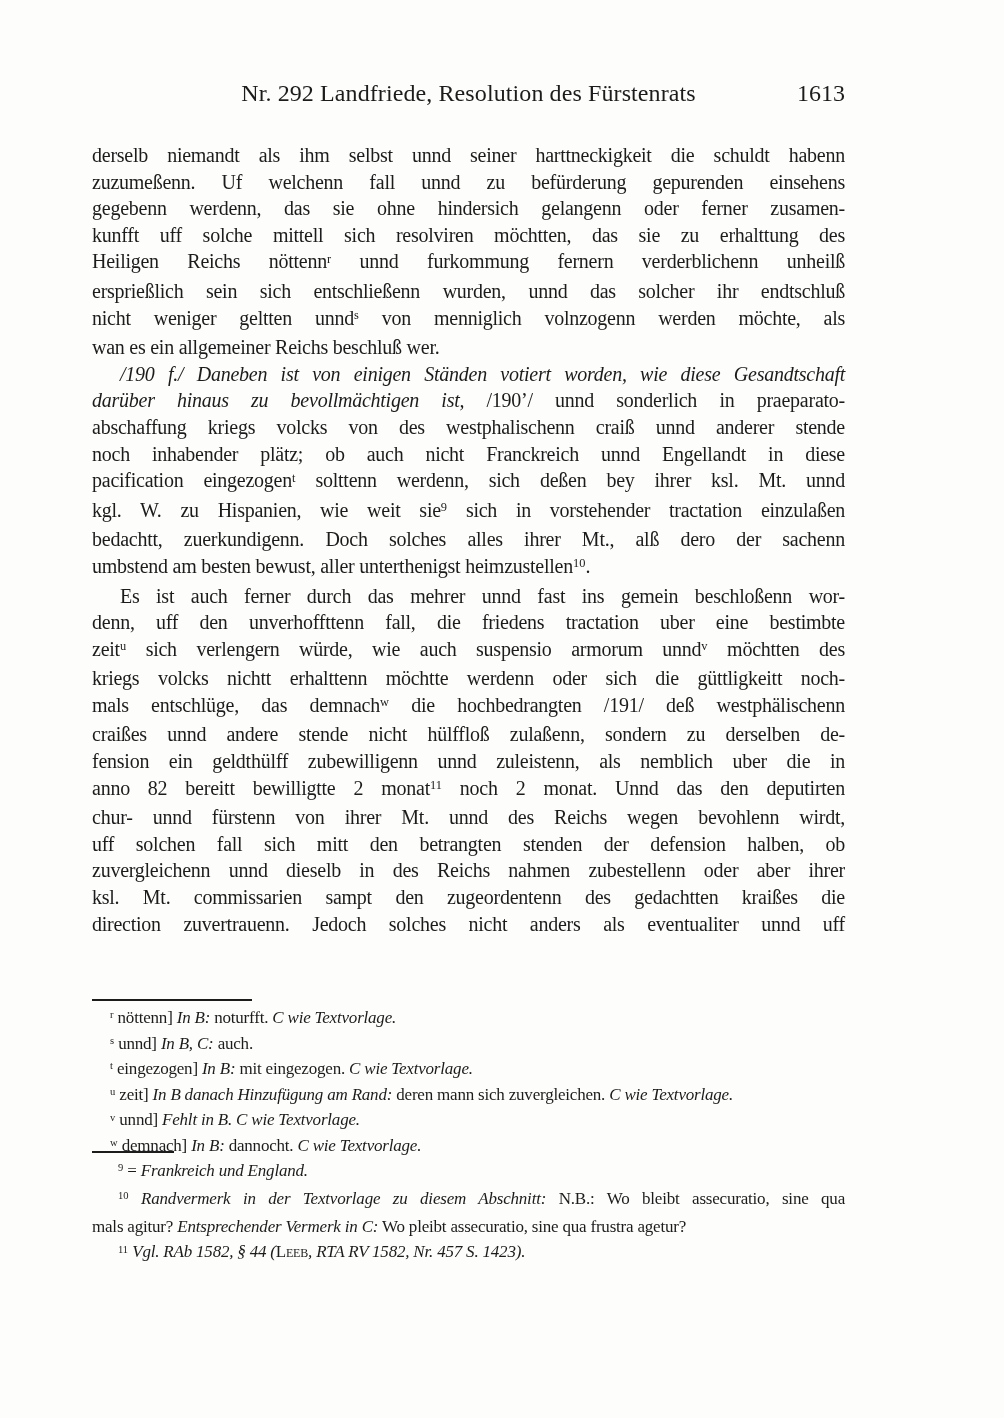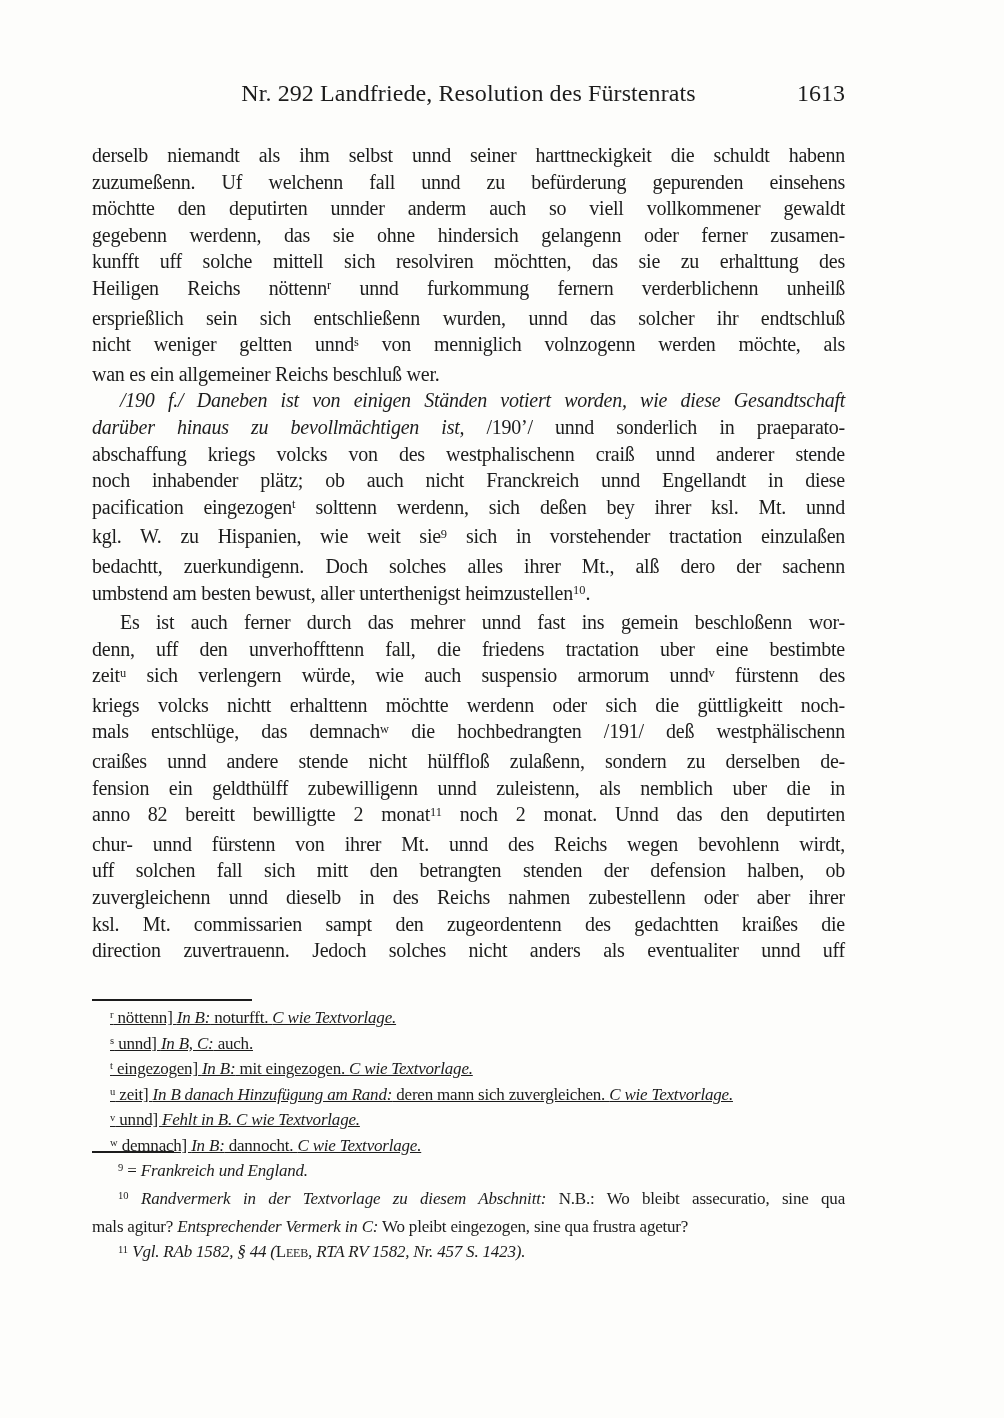--- a/index.html
+++ b/index.html
@@ -74,21 +74,21 @@
     background:var(--ink);
   }
   .rule-apparatus{ top:999px; width:160px; }
   .rule-notes{ top:1151px; width:82px; }
   .apparatus{
     top:1006px;
     font-size:17px;
     line-height:23.6px;
     letter-spacing:-0.2px;
   }
-  .apparatus .ln{ text-align:center; text-align-last:left;text-decoration:underline; }
+  .apparatus .ln{ text-align:center; text-align-last:left; }
   .apparatus .ln.ind{ text-indent:18px; }
   
   .notes{
     top:1158px;
     font-size:17px;
     line-height:25.8px;
     letter-spacing:-0.2px;
   }
   .notes .ln.ind{ text-indent:26px; }
 </style>
@@ -99,42 +99,41 @@
 
   <div class="textblock runhead">
     <div class="title">Nr. 292 Landfriede, Resolution des Fürstenrats</div>
     <span class="pagenum">1613</span>
   </div>
 
   <div class="textblock maintext" id="main-text">
       <div>
         <div class="ln"><span>derselb niemandt als ihm selbst unnd seiner harttneckigkeit die schuldt habenn</span></div>
         <div class="ln"><span>zuzumeßenn. Uf welchenn fall unnd zu befürderung gepurenden einsehens</span></div>
-        <div class="ln"><span>möchtte den deputirten unnder anderm auch so viell vollkommener gewaldt</span></div>
         <div class="ln"><span>gegebenn werdenn, das sie ohne hindersich gelangenn oder ferner zusamen-</span></div>
         <div class="ln"><span>kunfft uff solche mittell sich resolviren möchtten, das sie zu erhalttung des</span></div>
         <div class="ln"><span>Heiligen Reichs nöttenn</span><span class="sup">r</span><span> unnd furkommung fernern verderblichenn unheilß</span></div>
         <div class="ln"><span>ersprießlich sein sich entschließenn wurden, unnd das solcher ihr endtschluß</span></div>
         <div class="ln"><span>nicht weniger geltten unnd</span><span class="sup">s</span><span> von menniglich volnzogenn werden möchte, als</span></div>
         <div class="ln nj"><span>wan es ein allgemeiner Reichs beschluß wer.</span></div>
       </div>
       <div>
         <div class="ln ind"><span class="it">/190 f./ Daneben ist von einigen Ständen votiert worden, wie diese Gesandtschaft</span></div>
         <div class="ln"><span class="it">darüber hinaus zu bevollmächtigen ist,</span><span> /190’/ unnd sonderlich in praeparato-</span></div>
         <div class="ln"><span>abschaffung kriegs volcks von des westphalischenn craiß unnd anderer stende</span></div>
         <div class="ln"><span>noch inhabender plätz; ob auch nicht Franckreich unnd Engellandt in diese</span></div>
         <div class="ln"><span>pacification eingezogen</span><span class="sup">t</span><span> solttenn werdenn, sich deßen bey ihrer ksl. Mt. unnd</span></div>
         <div class="ln"><span>kgl. W. zu Hispanien, wie weit sie</span><span class="sup">9</span><span> sich in vorstehender tractation einzulaßen</span></div>
         <div class="ln"><span>bedachtt, zuerkundigenn. Doch solches alles ihrer Mt., alß dero der sachenn</span></div>
         <div class="ln nj"><span>umbstend am besten bewust, aller unterthenigst heimzustellen</span><span class="sup">10</span><span>.</span></div>
       </div>
       <div>
         <div class="ln ind"><span>Es ist auch ferner durch das mehrer unnd fast ins gemein beschloßenn wor-</span></div>
         <div class="ln"><span>denn, uff den unverhoffttenn fall, die friedens tractation uber eine bestimbte</span></div>
-        <div class="ln"><span>zeit</span><span class="sup">u</span><span> sich verlengern würde, wie auch suspensio armorum unnd</span><span class="sup">v</span><span> fürstenn des</span></div>
+        <div class="ln"><span>zeit</span><span class="sup">u</span><span> sich verlengern würde, wie auch suspensio armorum unnd</span><span class="sup">v</span><span> möchtten des</span></div>
         <div class="ln"><span>kriegs volcks nichtt erhalttenn möchtte werdenn oder sich die güttligkeitt noch-</span></div>
         <div class="ln"><span>mals entschlüge, das demnach</span><span class="sup">w</span><span> die hochbedrangten /191/ deß westphälischenn</span></div>
         <div class="ln"><span>craißes unnd andere stende nicht hülffloß zulaßenn, sondern zu derselben de-</span></div>
         <div class="ln"><span>fension ein geldthülff zubewilligenn unnd zuleistenn, als nemblich uber die in</span></div>
         <div class="ln"><span>anno 82 bereitt bewilligtte 2 monat</span><span class="sup">11</span><span> noch 2 monat. Unnd das den deputirten</span></div>
         <div class="ln"><span>chur- unnd fürstenn von ihrer Mt. unnd des Reichs wegen bevohlenn wirdt,</span></div>
         <div class="ln"><span>uff solchen fall sich mitt den betrangten stenden der defension halben, ob</span></div>
         <div class="ln"><span>zuvergleichenn unnd dieselb in des Reichs nahmen zubestellenn oder aber ihrer</span></div>
         <div class="ln"><span>ksl. Mt. commissarien sampt den zugeordentenn des gedachtten kraißes die</span></div>
         <div class="ln"><span>direction zuvertrauenn. Jedoch solches nicht anders als eventualiter unnd uff</span></div>
@@ -165,20 +164,20 @@
     </div>
 
   <div class="rule rule-notes"></div>
 
   <div class="textblock notes" id="notes">
       <div>
         <div class="ln nj ind"><span class="sup">9</span><span> = </span><span class="it">Frankreich und England.</span></div>
       </div>
       <div>
         <div class="ln ind"><span class="sup">10</span><span> </span><span class="it">Randvermerk in der Textvorlage zu diesem Abschnitt:</span><span> N.B.: Wo bleibt assecuratio, sine qua</span></div>
-        <div class="ln nj"><span>mals agitur? </span><span class="it">Entsprechender Vermerk in C:</span><span> Wo pleibt eingezogen, sine qua frustra agetur?</span></div>
+        <div class="ln nj"><span>mals agitur? </span><span class="it">Entsprechender Vermerk in C:</span><span> Wo pleibt assecuratio, sine qua frustra agetur?</span></div>
       </div>
       <div>
         <div class="ln nj ind"><span class="sup">11</span><span> </span><span class="it">Vgl. RAb 1582, § 44 (</span><span class="sc">Leeb</span><span class="it">, RTA RV 1582, Nr. 457 S. 1423).</span></div>
       </div>
     </div>
 
 </div>
 
 </body></html>

